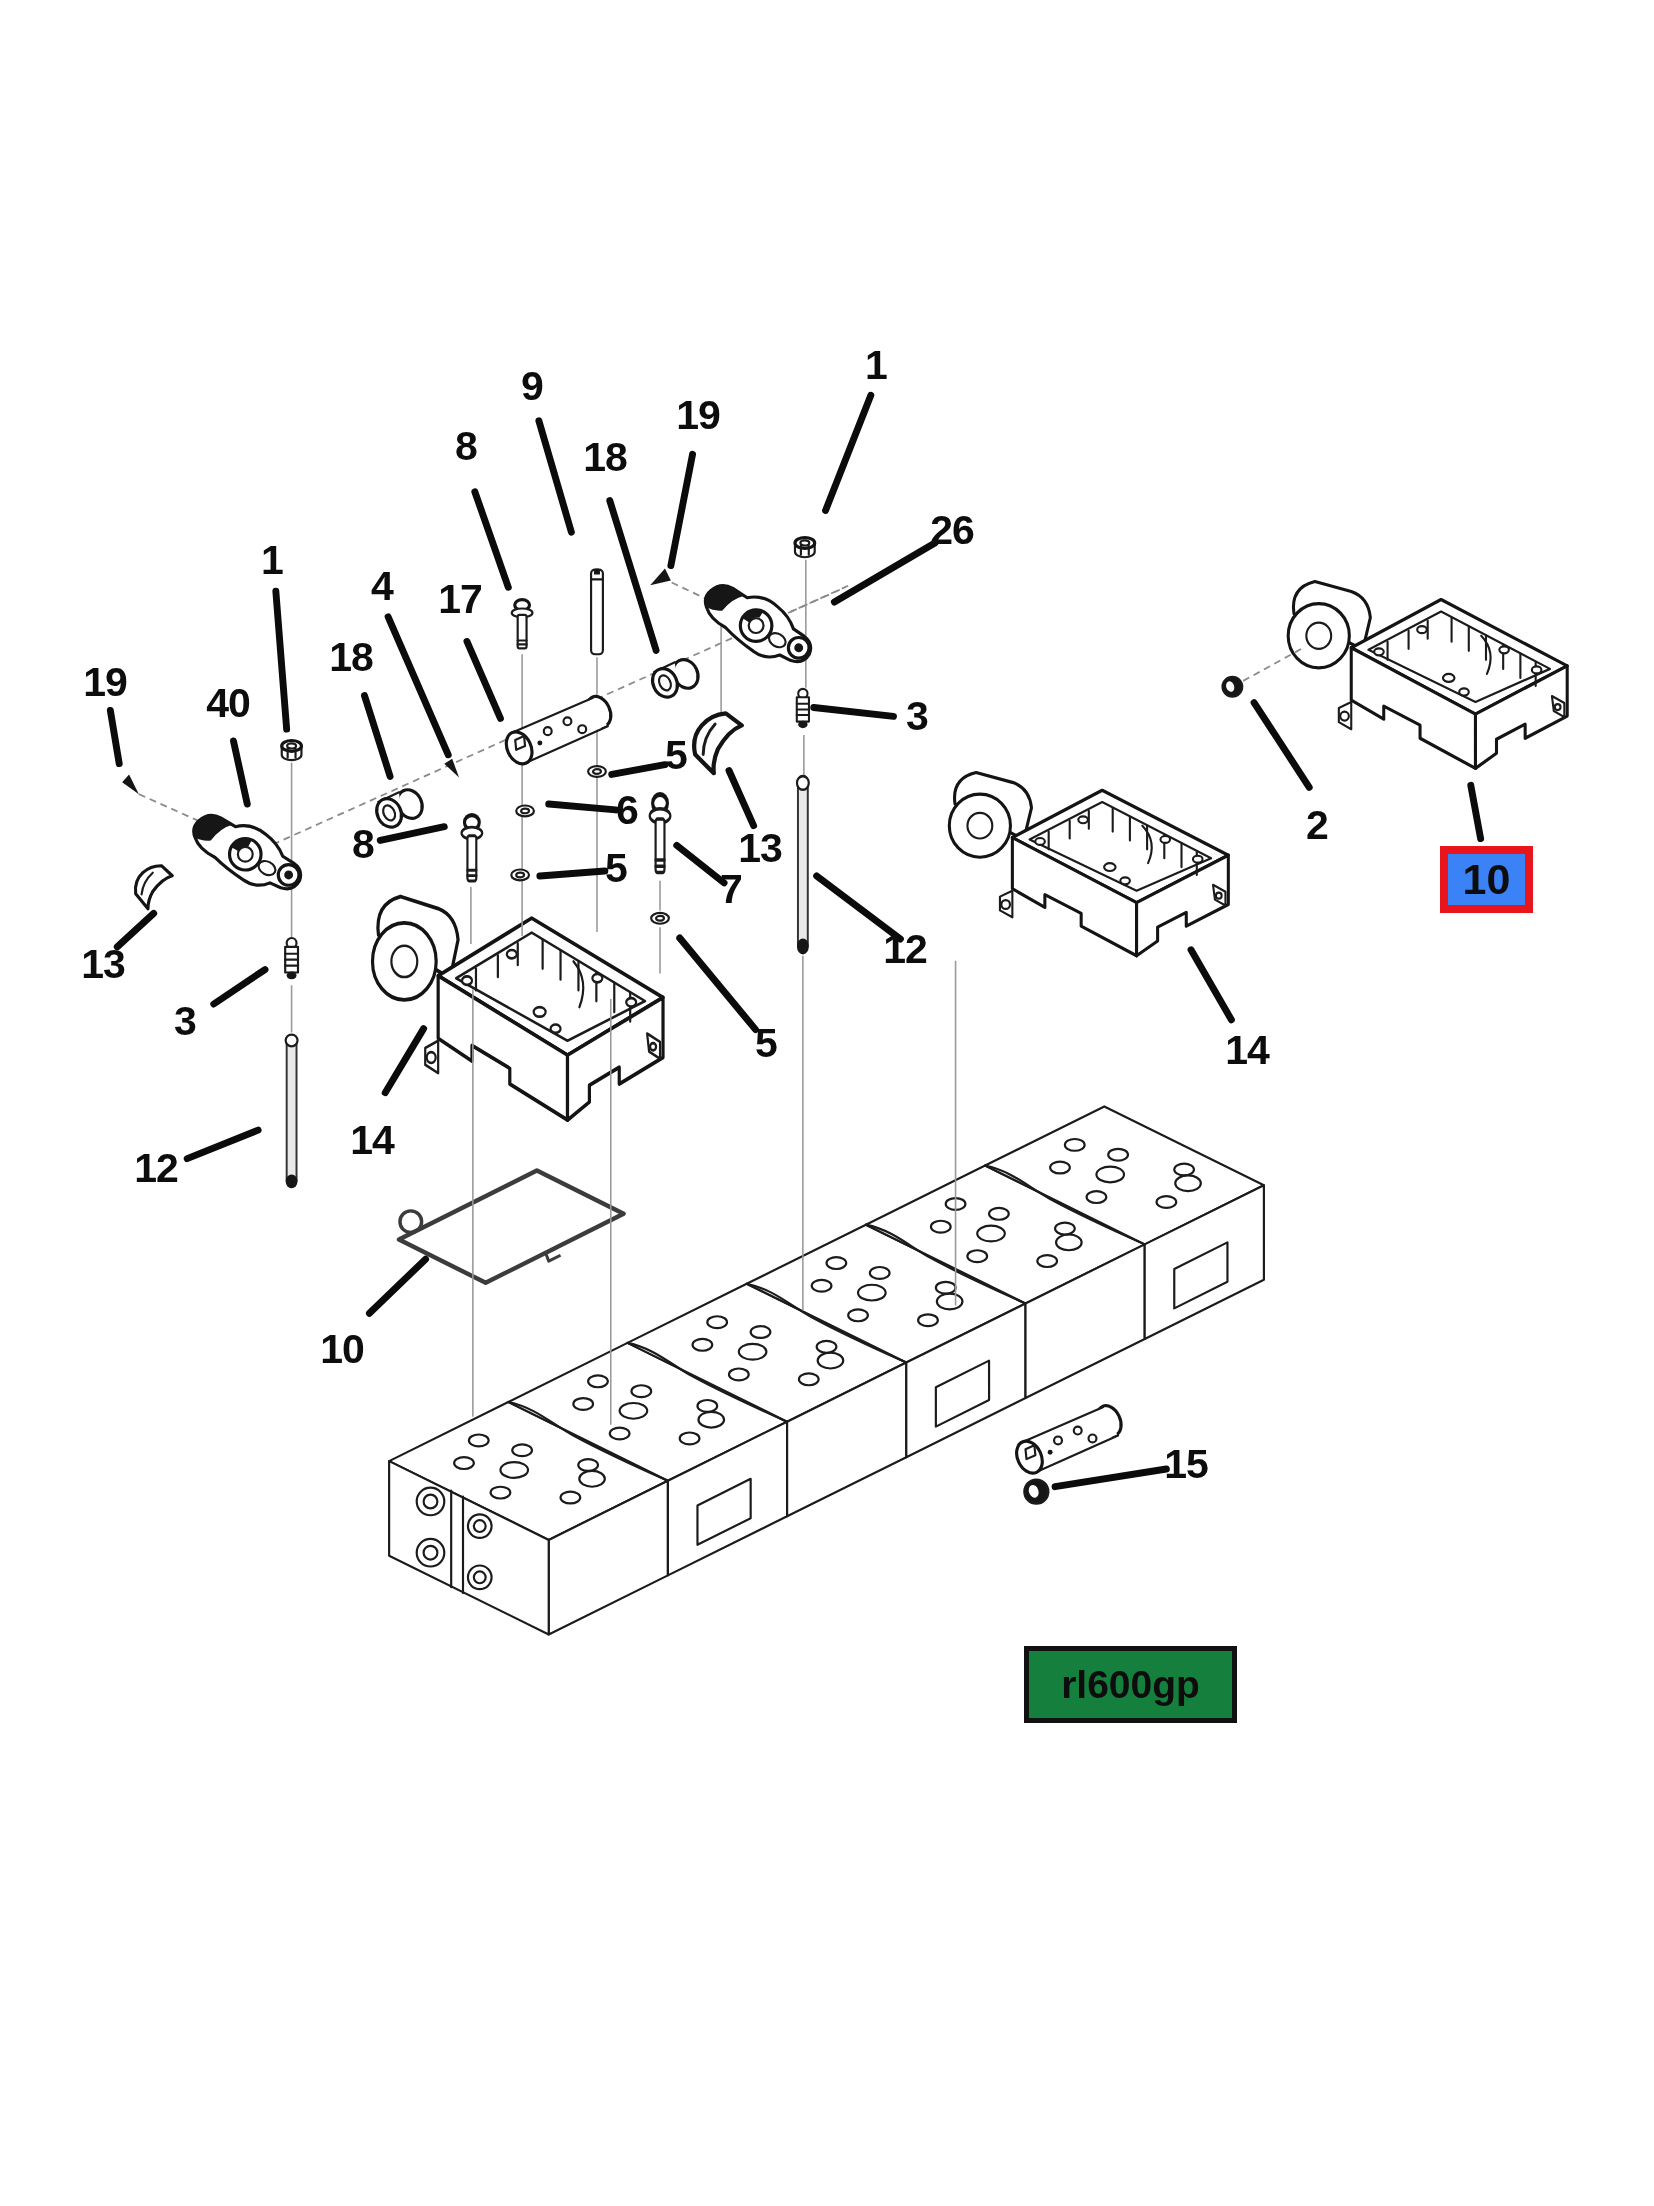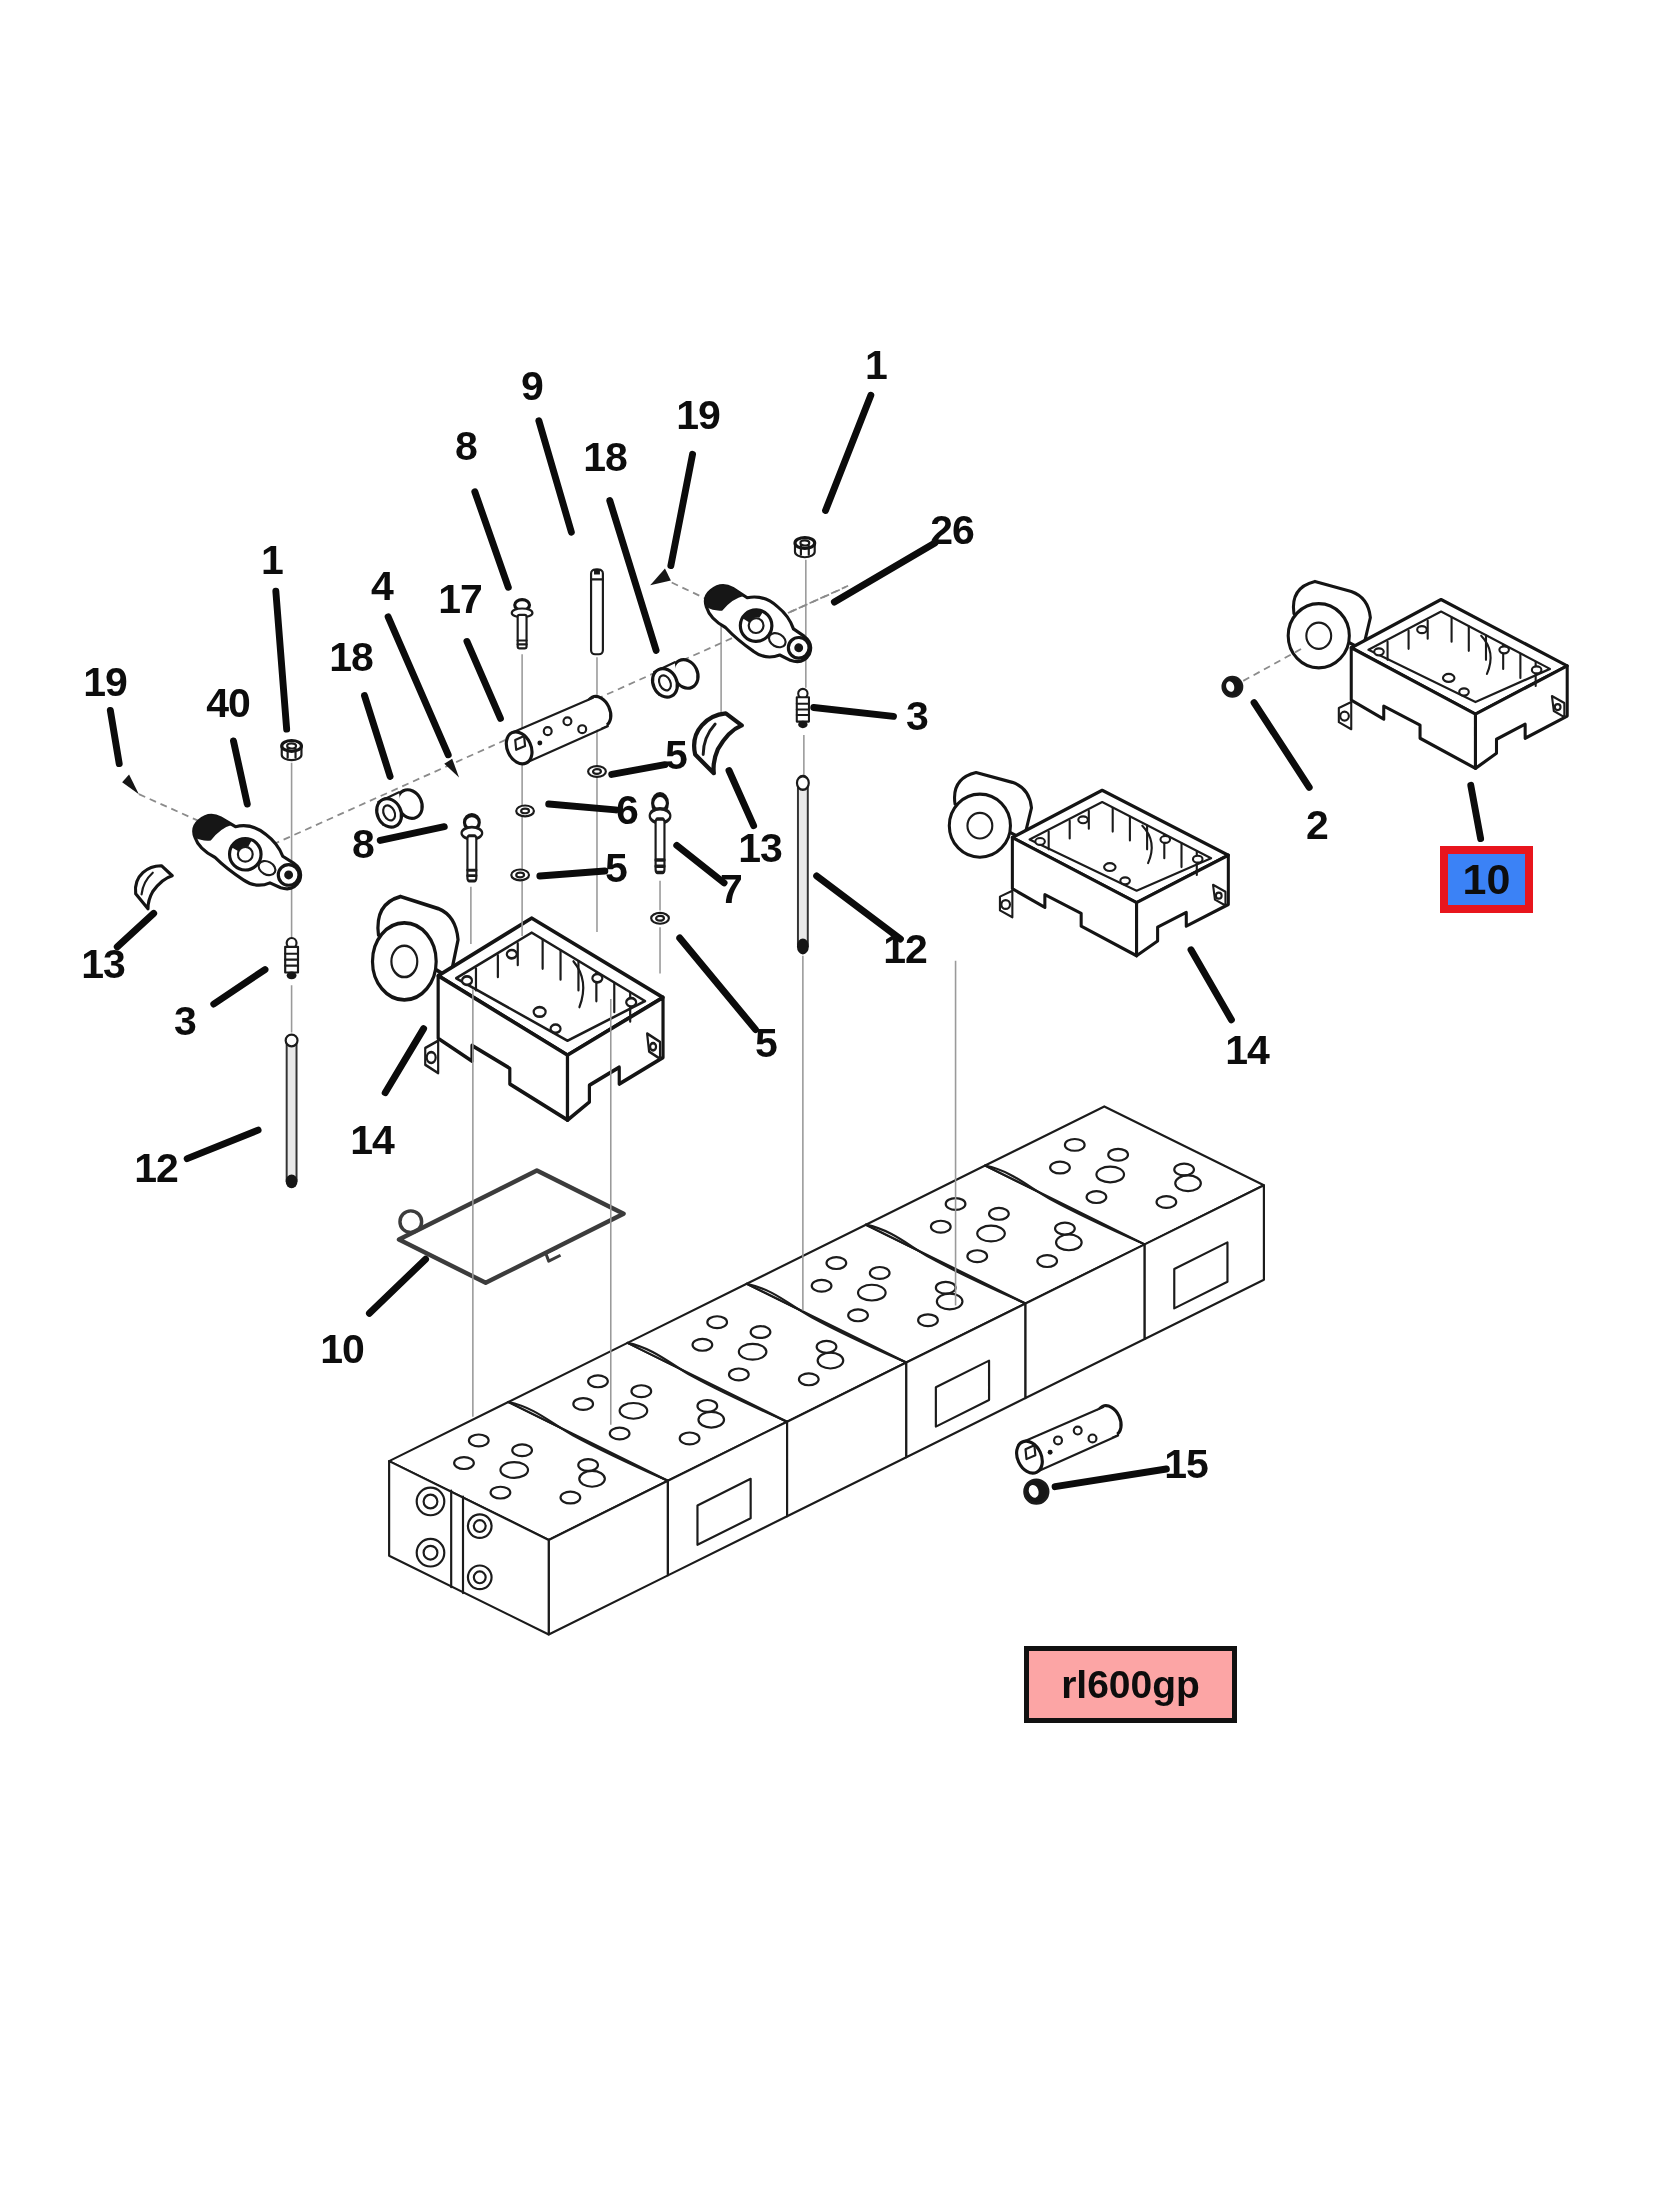--- a/index.html
+++ b/index.html
@@ -6,21 +6,21 @@
   #canvas{position:relative;width:1655px;height:2207px;background:#fff;overflow:hidden;
           font-family:"Liberation Sans",sans-serif;}
   #art{position:absolute;left:0;top:0;}
   .callout{position:absolute;transform:translate(-50%,-50%);
            font:700 41px "Liberation Sans",sans-serif;color:#0d0d0d;letter-spacing:-1px;
            white-space:nowrap;}
   .hl-box{position:absolute;left:1440px;top:846px;width:77px;height:51px;
           border:8.9px solid #e8151d;background:#3b82f6;display:flex;align-items:center;justify-content:center;
           font:700 43px "Liberation Sans",sans-serif;color:#0d0d0d;}
   .code-box{position:absolute;left:1024px;top:1646px;width:203px;height:67px;
-            border:5.9px solid #111;background:#fca5a5;display:flex;align-items:center;justify-content:center;
+            border:5.9px solid #111;background:#15803d;display:flex;align-items:center;justify-content:center;
             font:700 39px "Liberation Sans",sans-serif;color:#0d0d0d;}
   
   .ln{fill:none;stroke:#1b1b1b;stroke-width:2.2;stroke-linecap:round;stroke-linejoin:round;}
   .lnb{fill:none;stroke:#141414;stroke-width:3.2;stroke-linecap:round;stroke-linejoin:round;}
   .fw{fill:#ffffff;}
   .fd{fill:#161616;stroke:none;}
   .thin{fill:none;stroke:#9a9a9a;stroke-width:1.6;}
   .dash{fill:none;stroke:#8b8b8b;stroke-width:1.8;stroke-dasharray:7 5;}
   .lead{fill:none;stroke:#0b0b0b;stroke-width:7;stroke-linecap:round;}
   .gsk{fill:none;stroke:#3c3c3c;stroke-width:4.5;stroke-linejoin:round;}

